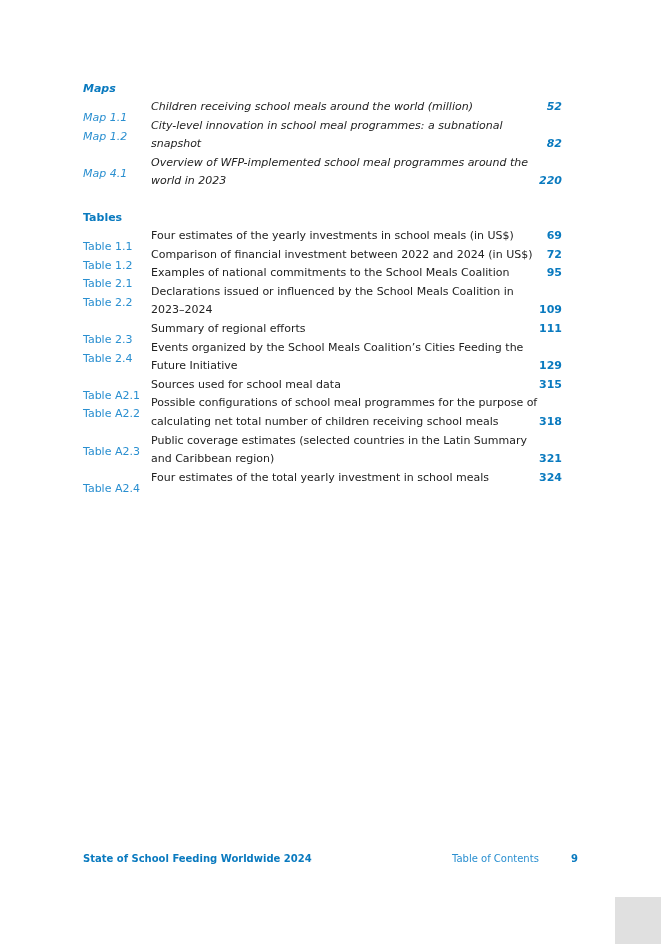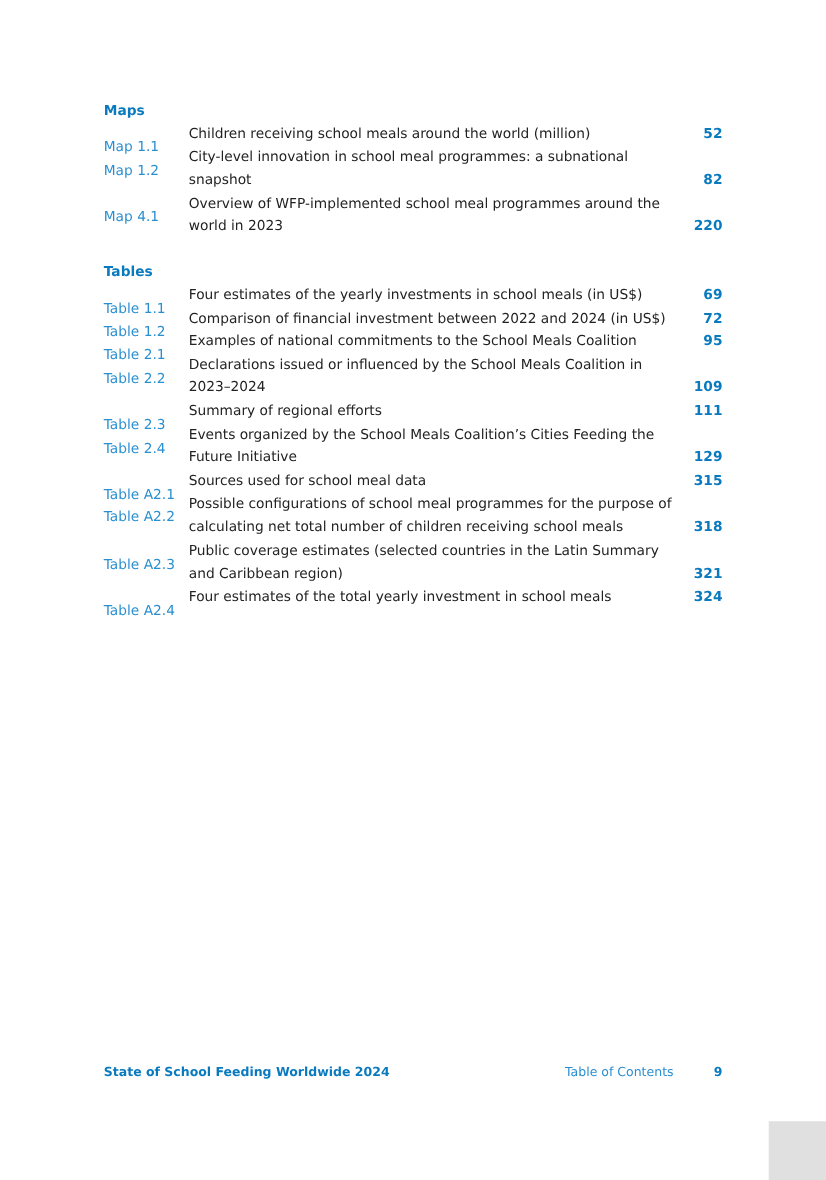--- a/index.html
+++ b/index.html
@@ -9,32 +9,32 @@
     overflow: hidden;
   }
   .section { position: absolute; left: 83px; width: 495px; }
   .section-title {
     color: #0a7abf; font-weight: bold; font-size: 11px; height: 18px; line-height: 18px;
   }
   .entry { position: relative; font-size: 11px; line-height: 18.6px; }
   .entry .label { position: absolute; left: 0; top: 11px; color: #2a8fd0; white-space: nowrap; }
   .entry .title { margin-left: 68px; margin-right: 30px; color: #222222; }
   .entry .page {
-    position: absolute; right: 0; bottom: 0; color: #0a7abf; font-weight: bold; text-align: center;
+    position: absolute; right: 16px; bottom: 0; color: #0a7abf; font-weight: bold; text-align: center;
   }
   .footer { position: absolute; top: 852px; font-size: 10px; line-height: 14px; }
   .footer-title { left: 83px; color: #0a7abf; font-weight: bold; }
   .footer-section { left: 452px; color: #2a8fd0; }
   .footer-page { left: 571px; color: #0a7abf; font-weight: bold; }
   .corner-box { position: absolute; left: 615px; top: 897px; width: 46px; height: 47px; background: #e0e0e0; }
 </style>
 </head>
 <body>
 
-<div class="section" style="top:80px;">
+<div class="section" style="top:80px;font-style:italic;">
   <div class="section-title">Maps</div>
 
   <div class="entry">
     <span class="label">Map 1.1</span>
     <div class="title">Children receiving school meals around the world (million)</div>
     <span class="page">52</span>
   </div>
   <div class="entry">
     <span class="label">Map 1.2</span>
     <div class="title">City-level innovation in school meal programmes: a subnational snapshot</div>

